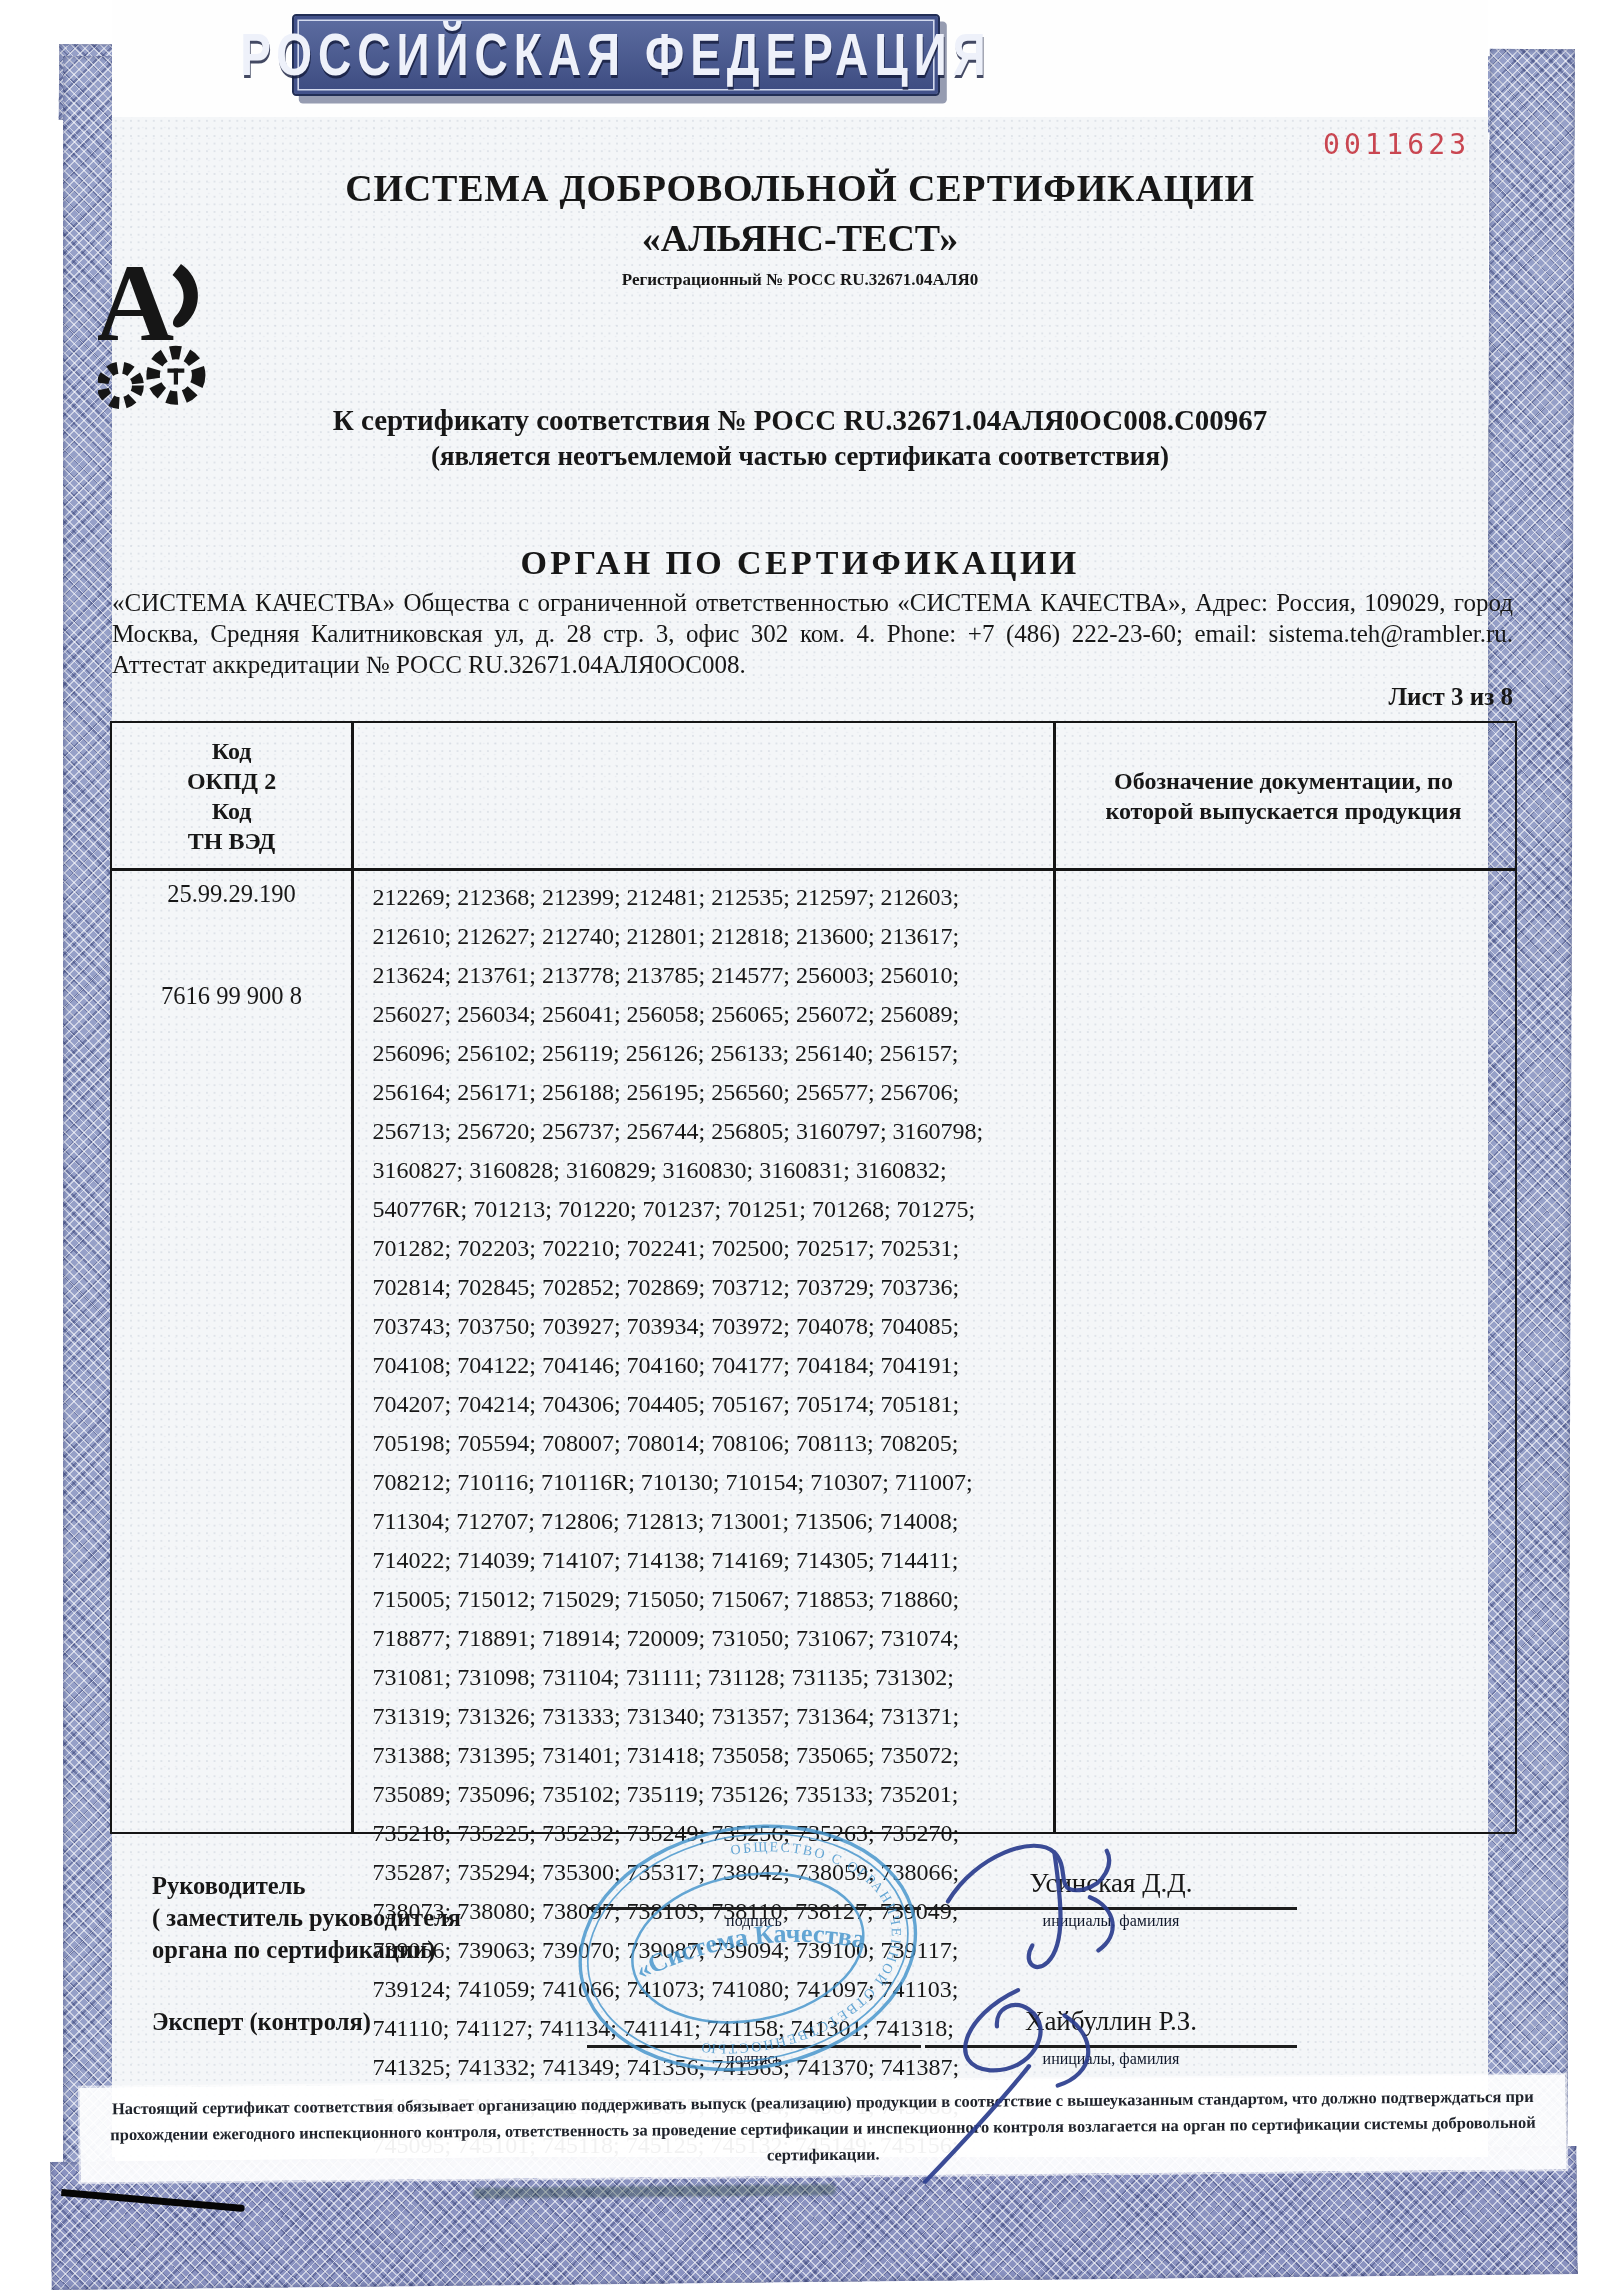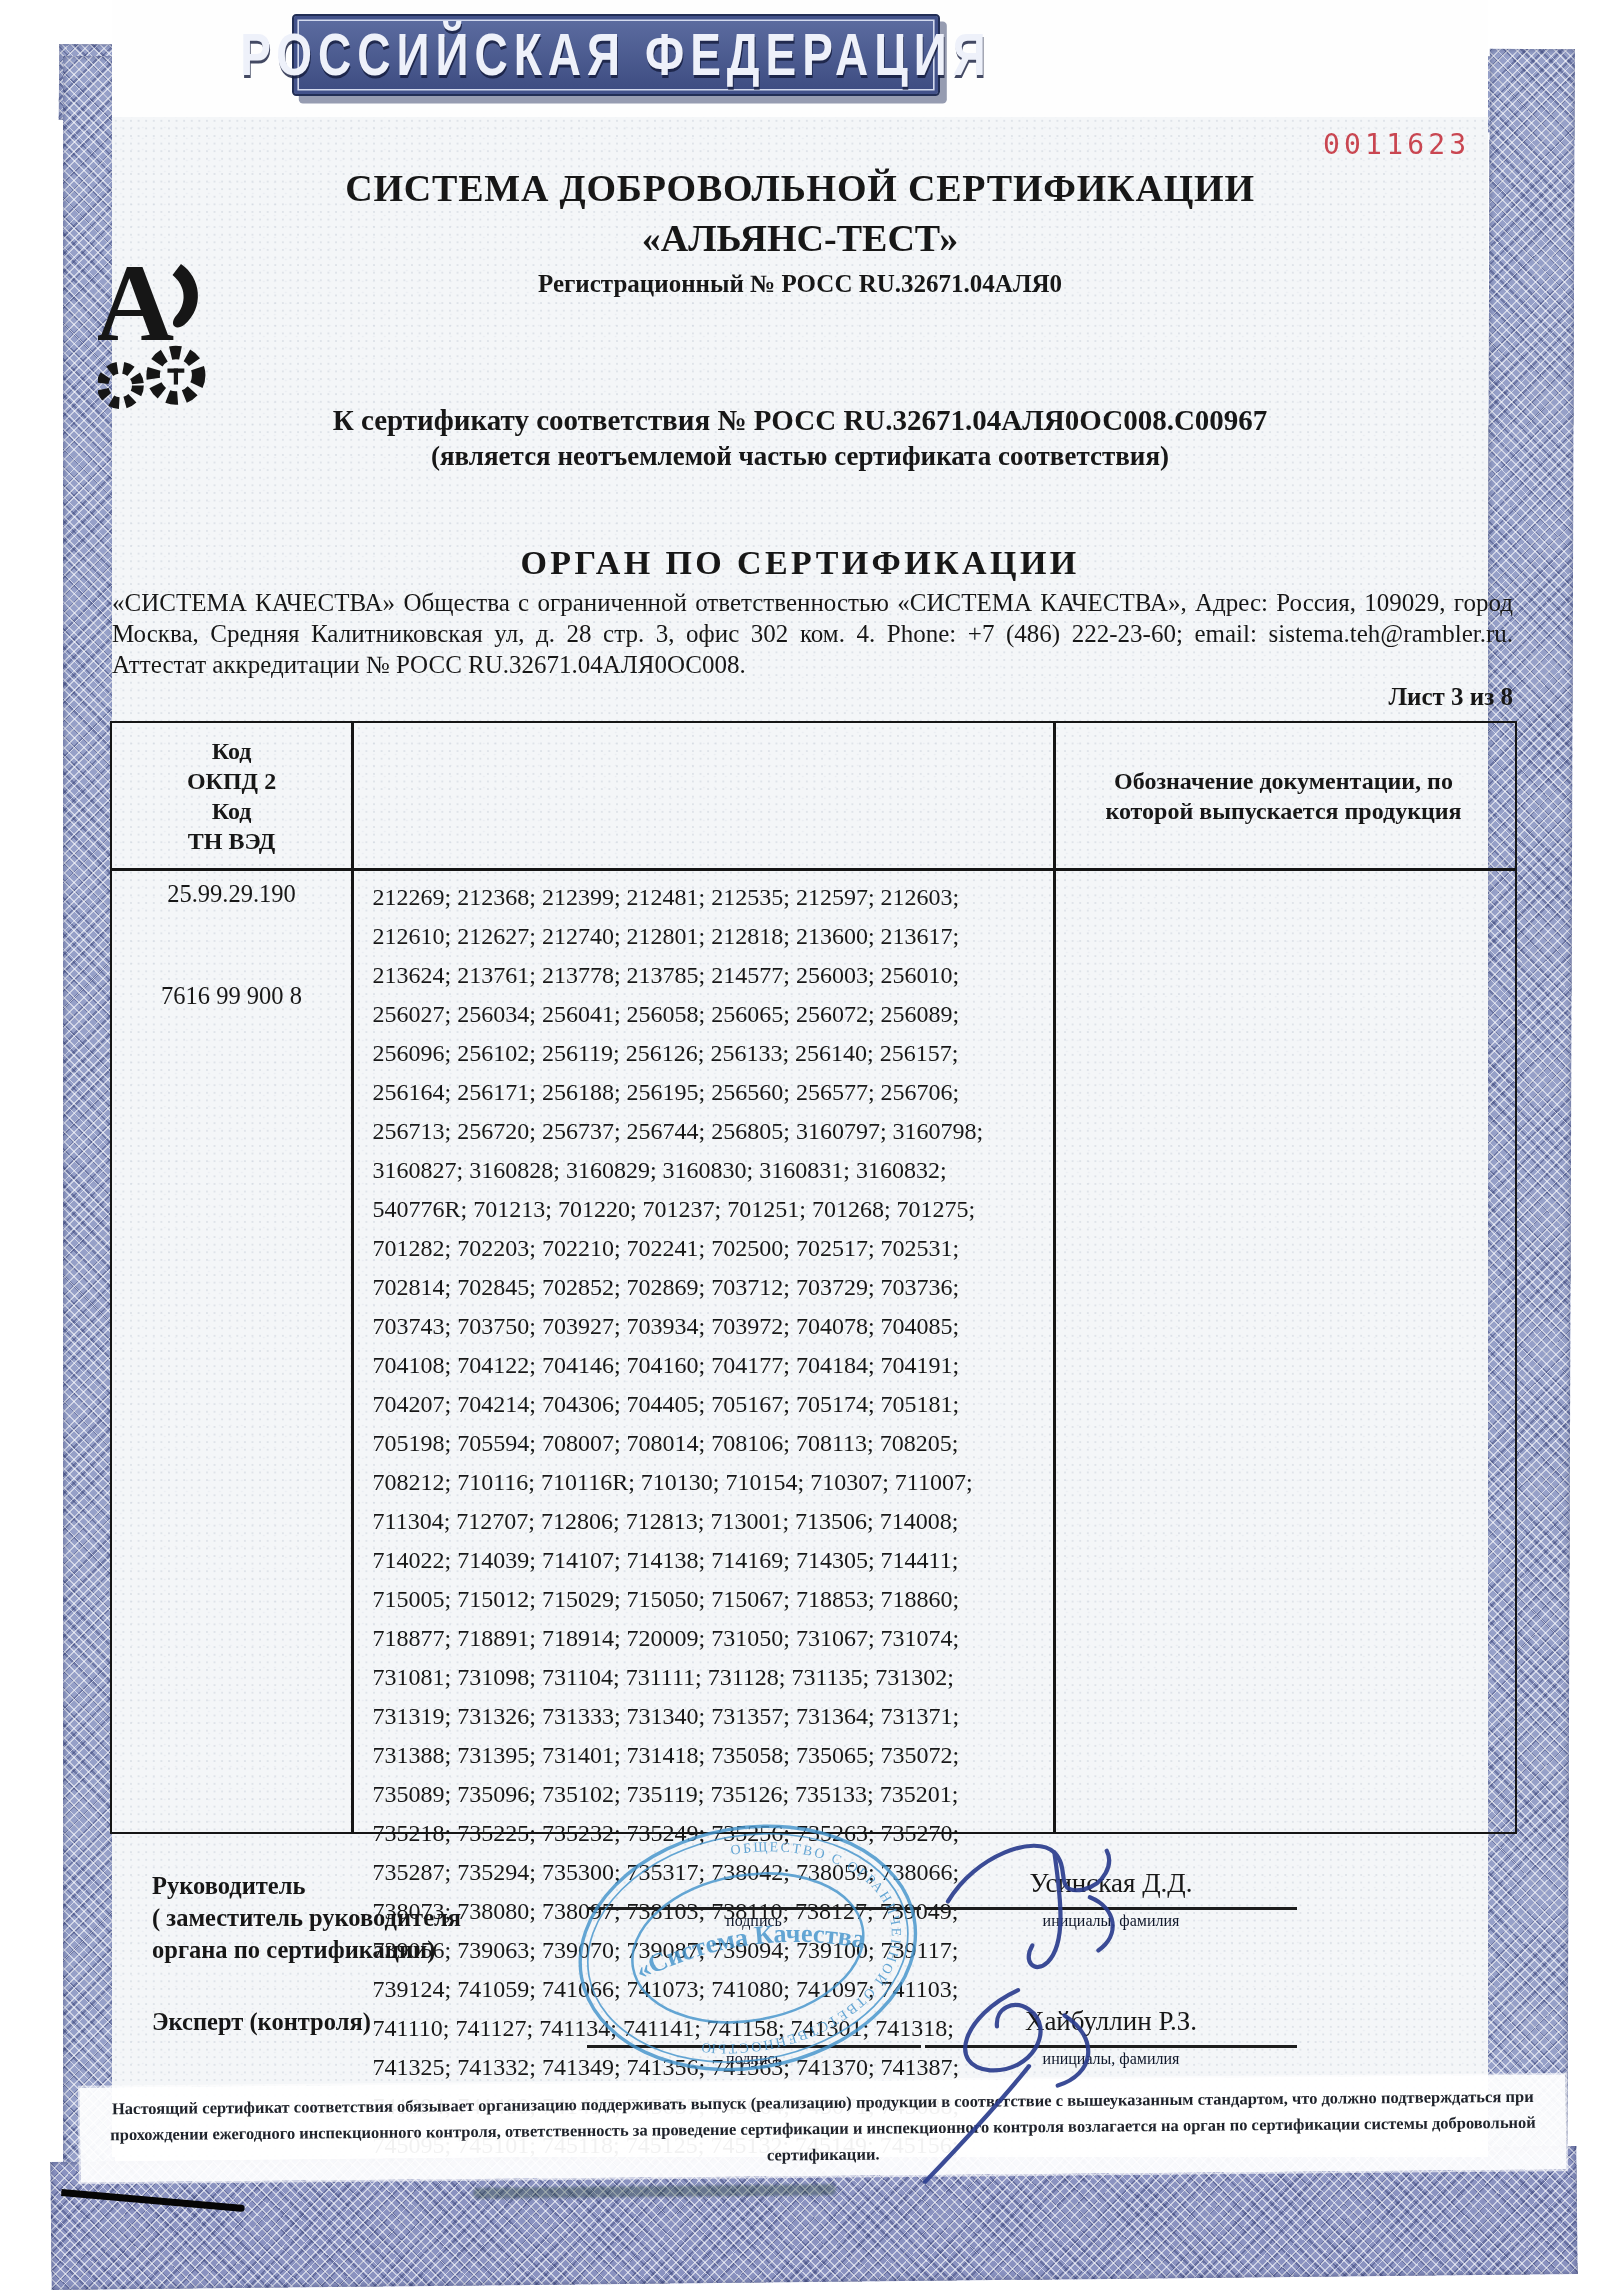--- a/index.html
+++ b/index.html
@@ -32,21 +32,21 @@
     display:flex;align-items:center;justify-content:center;}
   .plaque span{font-family:"Liberation Sans", sans-serif;font-weight:bold;font-size:46px;
     color:#eef1fa;letter-spacing:6px;transform:scaleY(1.28);white-space:nowrap;
     text-shadow:0.8px 1.7px 0 rgba(20,28,60,.8);}
   .serial{position:absolute;z-index:3;left:1323px;top:128px;font-family:"DejaVu Sans Mono", monospace;
     font-size:28px;letter-spacing:4.2px;color:#c5333f;opacity:.9;}
   
   .center{position:absolute;left:112px;width:1376px;text-align:center;z-index:2;}
   .h-system{top:166px;font-size:38px;font-weight:bold;letter-spacing:0.8px;}
   .h-name{top:216px;font-size:38px;font-weight:bold;}
-  .h-reg{top:270px;font-size:25px;font-weight:bold;}
+  .h-reg{top:270px;font-size:17px;font-weight:bold;}
   .h-app{top:318px;font-size:48px;font-weight:bold;letter-spacing:2.5px;}
   .h-cert{top:404px;font-size:29px;font-weight:bold;}
   .h-note{top:441px;font-size:27px;font-weight:bold;}
   .h-valid{top:489px;font-size:29px;font-weight:bold;white-space:pre-line;}
   .h-org{top:544px;font-size:34px;font-weight:bold;letter-spacing:3.4px;}
   .org-text{position:absolute;z-index:2;left:112px;top:587px;width:1401px;font-size:25px;
     line-height:31px;text-align:justify;}
   .sheet{position:absolute;z-index:2;left:1183px;top:683px;width:330px;text-align:right;
     font-size:25px;font-weight:bold;}
   

